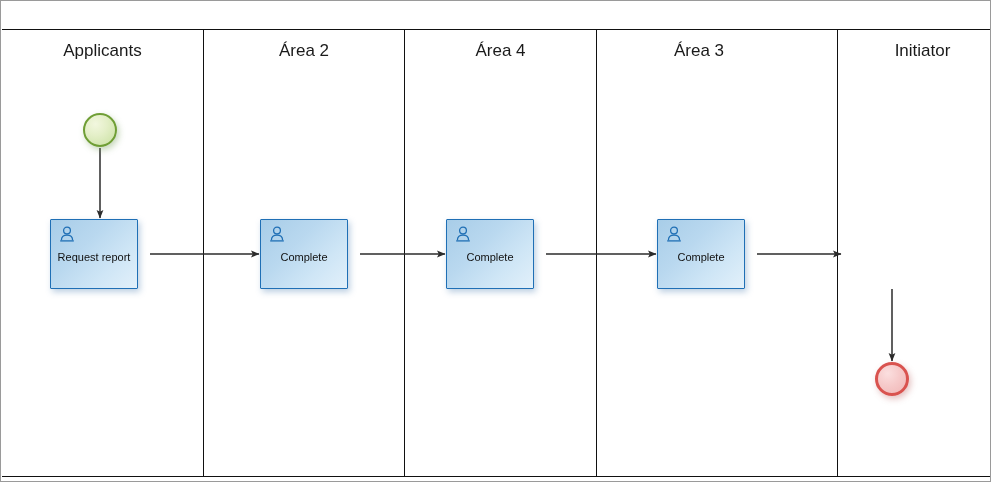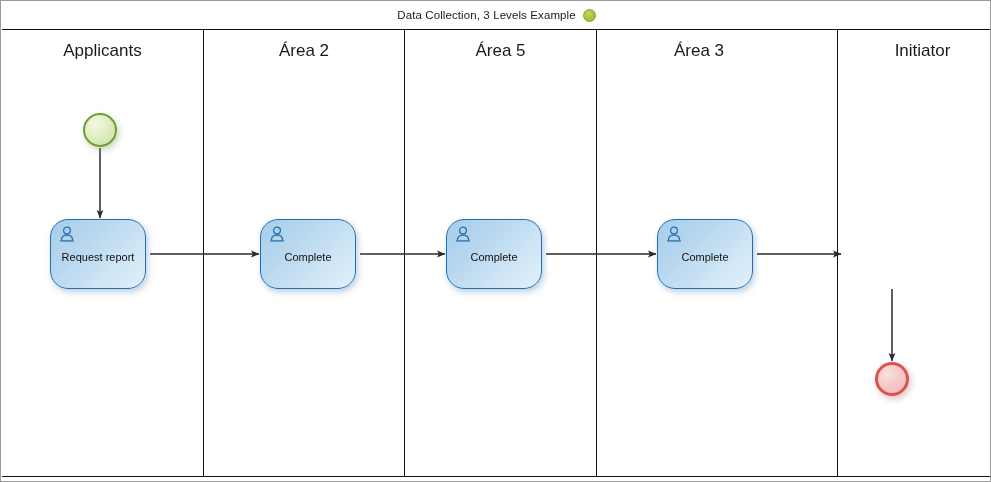--- a/index.html
+++ b/index.html
@@ -72,24 +72,24 @@
     left: 0;
     width: 100%;
     text-align: center;
     font-size: 17px;
     color: #1a1a1a;
     white-space: nowrap;
   }
   
   .task {
     position: absolute;
-    width: 96px;
+    width: 88px;
     height: 70px;
     border: 1.3px solid #1f6fb5;
-    border-radius: 18px;
+    border-radius: 1px;
     box-sizing: border-box;
     background: linear-gradient(135deg, #a8cde8 0%, #b9d8ef 38%, #cfe6f6 70%, #e2f0fa 100%);
     box-shadow: 2px 3px 6px rgba(80,130,180,0.38);
     display: flex;
     align-items: center;
     justify-content: center;
   }
   .task-label {
     font-size: 11px;
     color: #111111;
@@ -134,34 +134,30 @@
     width: 991px;
     height: 482px;
     pointer-events: none;
   }
 </style>
 </head>
 <body>
 
 <div id="canvas">
 
-  <div class="title-bar">
-    <span class="title-text">Data Collection, 3 Levels Example</span>
-    <span class="title-dot"></span>
-  </div>
 
   <div class="pool">
     <div class="lane" style="left:0px;width:201px;">
       <span class="lane-label">Applicants</span>
     </div>
     <div class="lane with-divider" style="left:201px;width:201px;">
       <span class="lane-label">Área 2</span>
     </div>
     <div class="lane with-divider" style="left:402px;width:192px;">
-      <span class="lane-label">Área 5</span>
+      <span class="lane-label">Área 4</span>
     </div>
     <div class="lane with-divider" style="left:594px;width:205px;padding-left:27px;">
       <span class="lane-label">Área 3</span>
     </div>
     <div class="lane with-divider" style="left:799px;width:170px;margin-left:36px;">
       <span class="lane-label">Initiator</span>
     </div>
   </div>
 
   <svg id="wires" viewBox="0 0 991 482">

